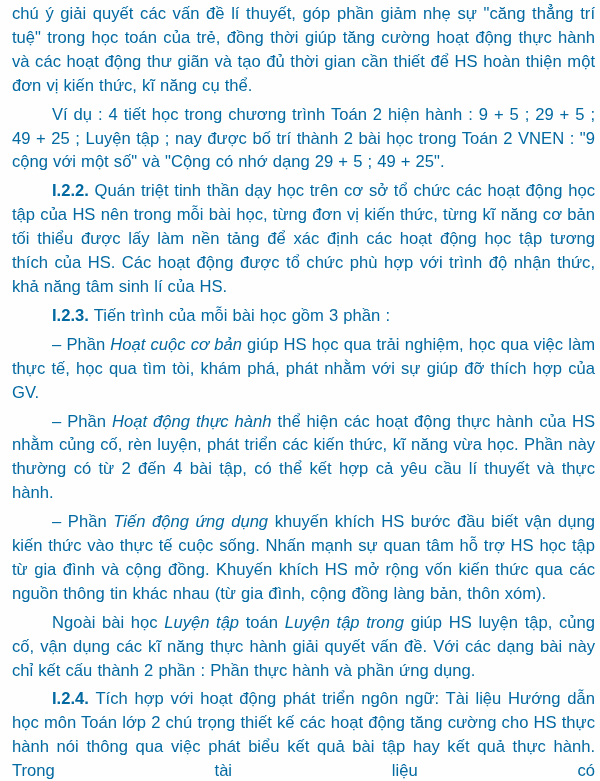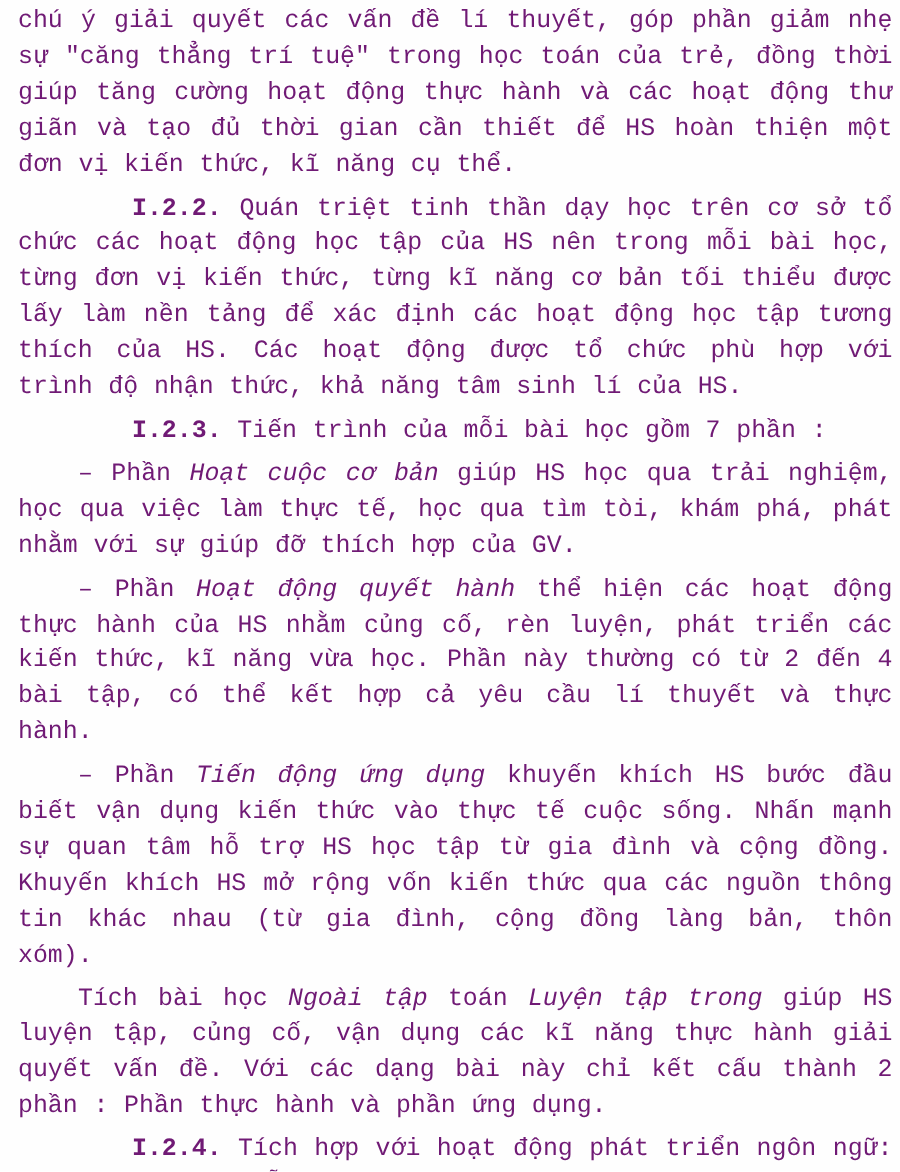--- a/index.html
+++ b/index.html
@@ -7,50 +7,51 @@
     padding: 0;
     background: #ffffff;
   }
   .page {
     position: relative;
     width: 600px;
     height: 781px;
     box-sizing: border-box;
     background: #fefefe;
     overflow: hidden;
-    font-family: Liberation Mono, monospace;
+    font-family: Liberation Sans, sans-serif;
     font-size: 16.6px;
     line-height: 23.9px;
-    color: #701a75;
+    color: #0369a1;
     padding: 2px 5px 0 12px;
   }
   .content p {
     margin: 0;
     text-align: justify;
     word-spacing: 0.5px;
   }
   .content p + p {
     margin-top: 5px;
   }
   .content p.indent {
     text-indent: 40px;
   }
   .content p.cont {
     text-align-last: justify;
   }
-  .content b { font-weight: bold; margin-left: 36px; }
+  .content b { font-weight: bold; }
   .content i { font-style: italic; }
 </style>
 </head>
 <body>
 
 <main class="page">
   <div class="content">
       <p class=""><span>chú ý giải quyết các vấn đề lí thuyết, góp phần giảm nhẹ sự "căng thẳng trí tuệ" trong học toán của trẻ, đồng thời giúp tăng cường hoạt động thực hành và các hoạt động thư giãn và tạo đủ thời gian cần thiết để HS hoàn thiện một đơn vị kiến thức, kĩ năng cụ thể.</span></p>
+      <p class="indent"><span>Ví dụ : 4 tiết học trong chương trình Toán 2 hiện hành : 9 + 5 ; 29 + 5 ; 49 + 25 ; Luyện tập ; nay được bố trí thành 2 bài học trong Toán 2 VNEN : "9 cộng với một số" và "Cộng có nhớ dạng 29 + 5 ; 49 + 25".</span></p>
       <p class="indent"><b>I.2.2.</b><span> Quán triệt tinh thần dạy học trên cơ sở tổ chức các hoạt động học tập của HS nên trong mỗi bài học, từng đơn vị kiến thức, từng kĩ năng cơ bản tối thiểu được lấy làm nền tảng để xác định các hoạt động học tập tương thích của HS. Các hoạt động được tổ chức phù hợp với trình độ nhận thức, khả năng tâm sinh lí của HS.</span></p>
-      <p class="indent"><b>I.2.3.</b><span> Tiến trình của mỗi bài học gồm 7 phần :</span></p>
+      <p class="indent"><b>I.2.3.</b><span> Tiến trình của mỗi bài học gồm 3 phần :</span></p>
       <p class="indent"><span>– Phần </span><i>Hoạt cuộc cơ bản</i><span> giúp HS học qua trải nghiệm, học qua việc làm thực tế, học qua tìm tòi, khám phá, phát nhằm với sự giúp đỡ thích hợp của GV.</span></p>
-      <p class="indent"><span>– Phần </span><i>Hoạt động quyết hành</i><span> thể hiện các hoạt động thực hành của HS nhằm củng cố, rèn luyện, phát triển các kiến thức, kĩ năng vừa học. Phần này thường có từ 2 đến 4 bài tập, có thể kết hợp cả yêu cầu lí thuyết và thực hành.</span></p>
+      <p class="indent"><span>– Phần </span><i>Hoạt động thực hành</i><span> thể hiện các hoạt động thực hành của HS nhằm củng cố, rèn luyện, phát triển các kiến thức, kĩ năng vừa học. Phần này thường có từ 2 đến 4 bài tập, có thể kết hợp cả yêu cầu lí thuyết và thực hành.</span></p>
       <p class="indent"><span>– Phần </span><i>Tiến động ứng dụng</i><span> khuyến khích HS bước đầu biết vận dụng kiến thức vào thực tế cuộc sống. Nhấn mạnh sự quan tâm hỗ trợ HS học tập từ gia đình và cộng đồng. Khuyến khích HS mở rộng vốn kiến thức qua các nguồn thông tin khác nhau (từ gia đình, cộng đồng làng bản, thôn xóm).</span></p>
-      <p class="indent"><span>Tích bài học </span><i>Ngoài tập</i><span> toán </span><i>Luyện tập trong</i><span> giúp HS luyện tập, củng cố, vận dụng các kĩ năng thực hành giải quyết vấn đề. Với các dạng bài này chỉ kết cấu thành 2 phần : Phần thực hành và phần ứng dụng.</span></p>
+      <p class="indent"><span>Ngoài bài học </span><i>Luyện tập</i><span> toán </span><i>Luyện tập trong</i><span> giúp HS luyện tập, củng cố, vận dụng các kĩ năng thực hành giải quyết vấn đề. Với các dạng bài này chỉ kết cấu thành 2 phần : Phần thực hành và phần ứng dụng.</span></p>
       <p class="indent cont"><b>I.2.4.</b><span> Tích hợp với hoạt động phát triển ngôn ngữ: Tài liệu Hướng dẫn học môn Toán lớp 2 chú trọng thiết kế các hoạt động tăng cường cho HS thực hành nói thông qua việc phát biểu kết quả bài tập hay kết quả thực hành. Trong tài liệu có</span></p>
     </div>
 </main>
 
 </body></html>

